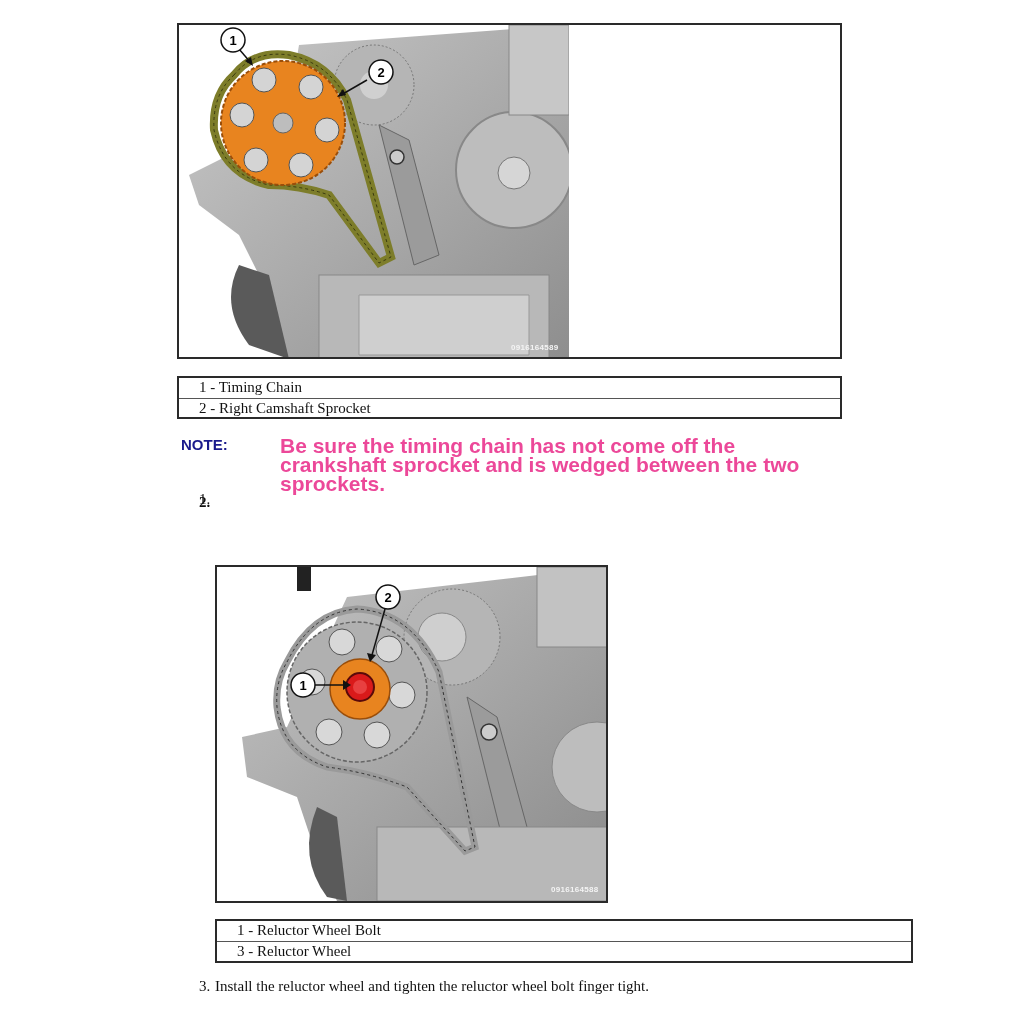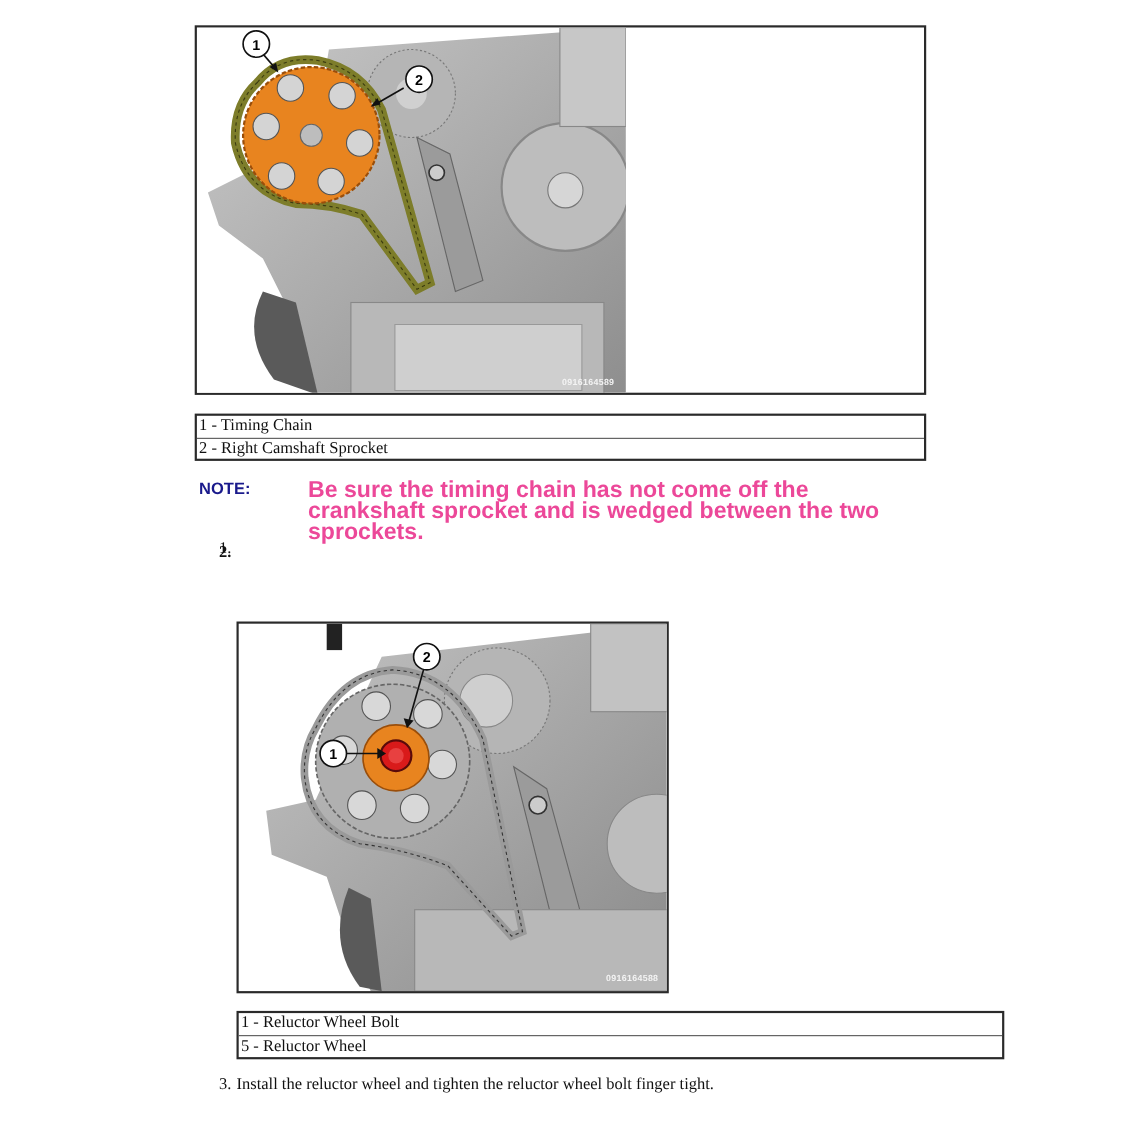--- a/index.html
+++ b/index.html
@@ -8,21 +8,21 @@
   .figure { position: absolute; border: 2px solid #2a2a2a; background: #fff; box-sizing: border-box; overflow: hidden; }
   .fig1 { left: 177px; top: 23px; width: 665px; height: 336px; }
   .fig2 { left: 215px; top: 565px; width: 393px; height: 338px; }
   .figure svg { position: absolute; left: 0; top: 0; }
   .fig-id { position: absolute; font-family: "Liberation Sans", sans-serif; font-weight: bold;
             font-size: 8px; color: #f4f4f4; letter-spacing: 0.3px; }
   .fig1 .fig-id { left: 332px; top: 318px; }
   .fig2 .fig-id { left: 334px; top: 318px; }
 
   .legend { position: absolute; border: 2px solid #2a2a2a; box-sizing: border-box; border-collapse: collapse; }
-  .legend .row { height: 20px; line-height: 19px; font-size: 15px; padding-left: 2px; box-sizing: border-box; white-space: nowrap; }
+  .legend .row { height: 20px; line-height: 19px; font-size: 15px; padding-left: 20px; box-sizing: border-box; white-space: nowrap; }
   .legend .row + .row { border-top: 1.5px solid #555; }
   .legend1 { left: 177px; top: 376px; width: 665px; height: 43px; }
   .legend2 { left: 215px; top: 919px; width: 698px; height: 44px; }
 
   .note { position: absolute; left: 181px; top: 436px; width: 660px; font-family: "Liberation Sans", sans-serif; }
   .note-label { position: absolute; left: 0; top: 0; font-weight: bold; font-size: 15px; color: #1a1a8c; }
   .note-text { position: absolute; left: 99px; top: 0; width: 560px; font-weight: bold; font-size: 21px; line-height: 19px; color: #ec4899; }
 
   .steps { position: absolute; font-size: 15px; line-height: 19px; }
   .step { position: relative; padding-left: 16px; }
@@ -143,21 +143,21 @@
     <line x1="168" y1="42" x2="155" y2="88" stroke="#111" stroke-width="1.5"></line>
     <polygon points="153,95 150,86 159,88" fill="#111"></polygon>
     <circle cx="171" cy="30" r="12" fill="#fff" stroke="#111" stroke-width="1.5"></circle>
     <text x="171" y="35" font-size="13" font-weight="bold" text-anchor="middle" font-family="Liberation Sans, sans-serif">2</text>
   </svg>
   <div class="fig-id">0916164588</div>
 </div>
 
 <div class="legend legend2">
   <div class="row">1 - Reluctor Wheel Bolt</div>
-  <div class="row">5 - Reluctor Wheel</div>
+  <div class="row">3 - Reluctor Wheel</div>
 </div>
 
 <div class="steps steps2">
   <div class="step">
     <span class="num">3.</span>
     <span>Install the reluctor wheel and tighten the reluctor wheel bolt finger tight.</span>
   </div>
 </div>
 
 </body></html>

